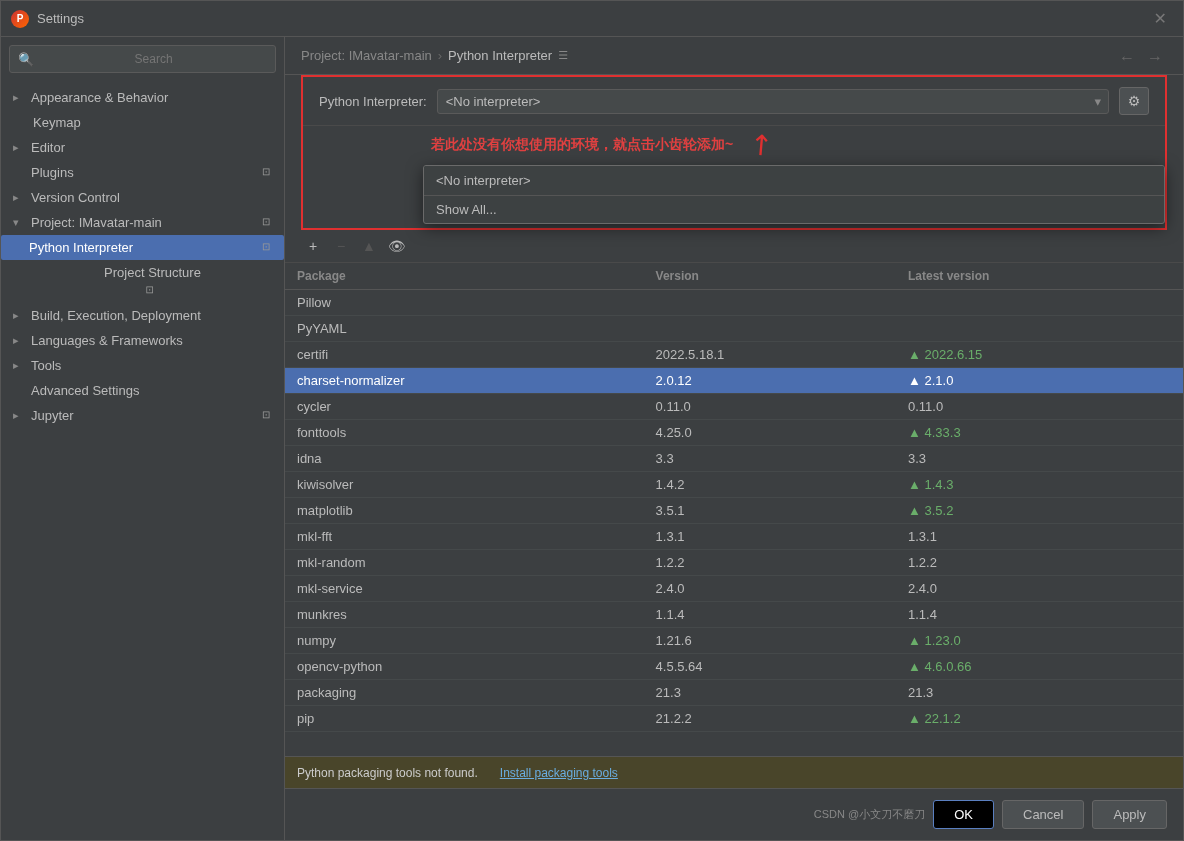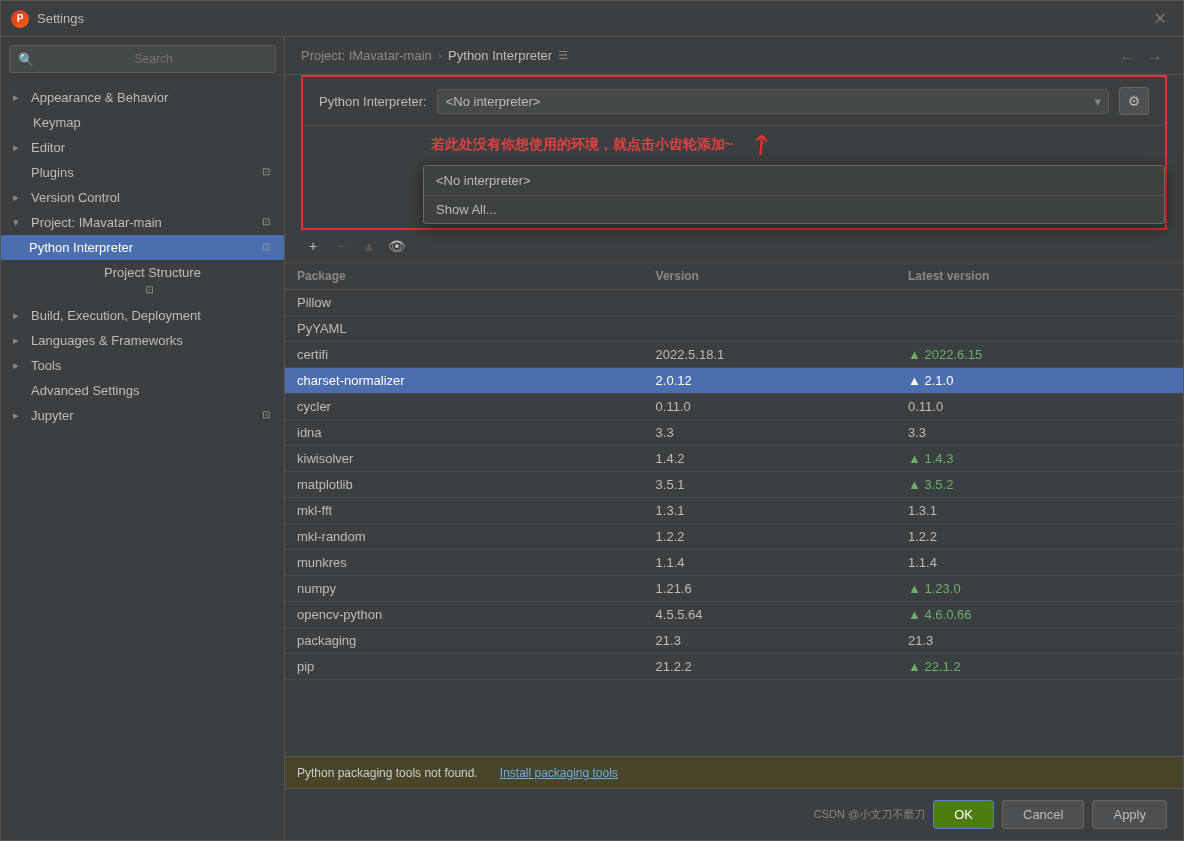--- a/index.html
+++ b/index.html
@@ -347,21 +347,21 @@
       gap: 8px;
     }
     .btn {
       padding: 6px 20px;
       border-radius: 3px;
       cursor: pointer;
       font-size: 13px;
       border: 1px solid transparent;
     }
     .btn-primary {
-      background: #4d7c0f;
+      background: #000000;
       color: white;
       border-color: #5a7fc0;
     }
     .btn-default {
       background: #4c5052;
       color: #bbb;
       border-color: #666;
     }
     .btn-apply {
       background: #4c5052;
@@ -552,20 +552,25 @@
                   <td>charset-normalizer</td>
                   <td>2.0.12</td>
                   <td>▲ 2.1.0</td>
                 </tr>
                 <tr>
                   <td>cycler</td>
                   <td>0.11.0</td>
                   <td>0.11.0</td>
                 </tr>
                 <tr>
+                  <td>fonttools</td>
+                  <td>4.25.0</td>
+                  <td class="version-up">▲ 4.33.3</td>
+                </tr>
+                <tr>
                   <td>idna</td>
                   <td>3.3</td>
                   <td>3.3</td>
                 </tr>
                 <tr>
                   <td>kiwisolver</td>
                   <td>1.4.2</td>
                   <td class="version-up">▲ 1.4.3</td>
                 </tr>
                 <tr>
@@ -575,20 +580,25 @@
                 </tr>
                 <tr>
                   <td>mkl-fft</td>
                   <td>1.3.1</td>
                   <td>1.3.1</td>
                 </tr>
                 <tr>
                   <td>mkl-random</td>
                   <td>1.2.2</td>
                   <td>1.2.2</td>
+                </tr>
+                <tr>
+                  <td>mkl-service</td>
+                  <td>2.4.0</td>
+                  <td>2.4.0</td>
                 </tr>
                 <tr>
                   <td>munkres</td>
                   <td>1.1.4</td>
                   <td>1.1.4</td>
                 </tr>
                 <tr>
                   <td>numpy</td>
                   <td>1.21.6</td>
                   <td class="version-up">▲ 1.23.0</td>

